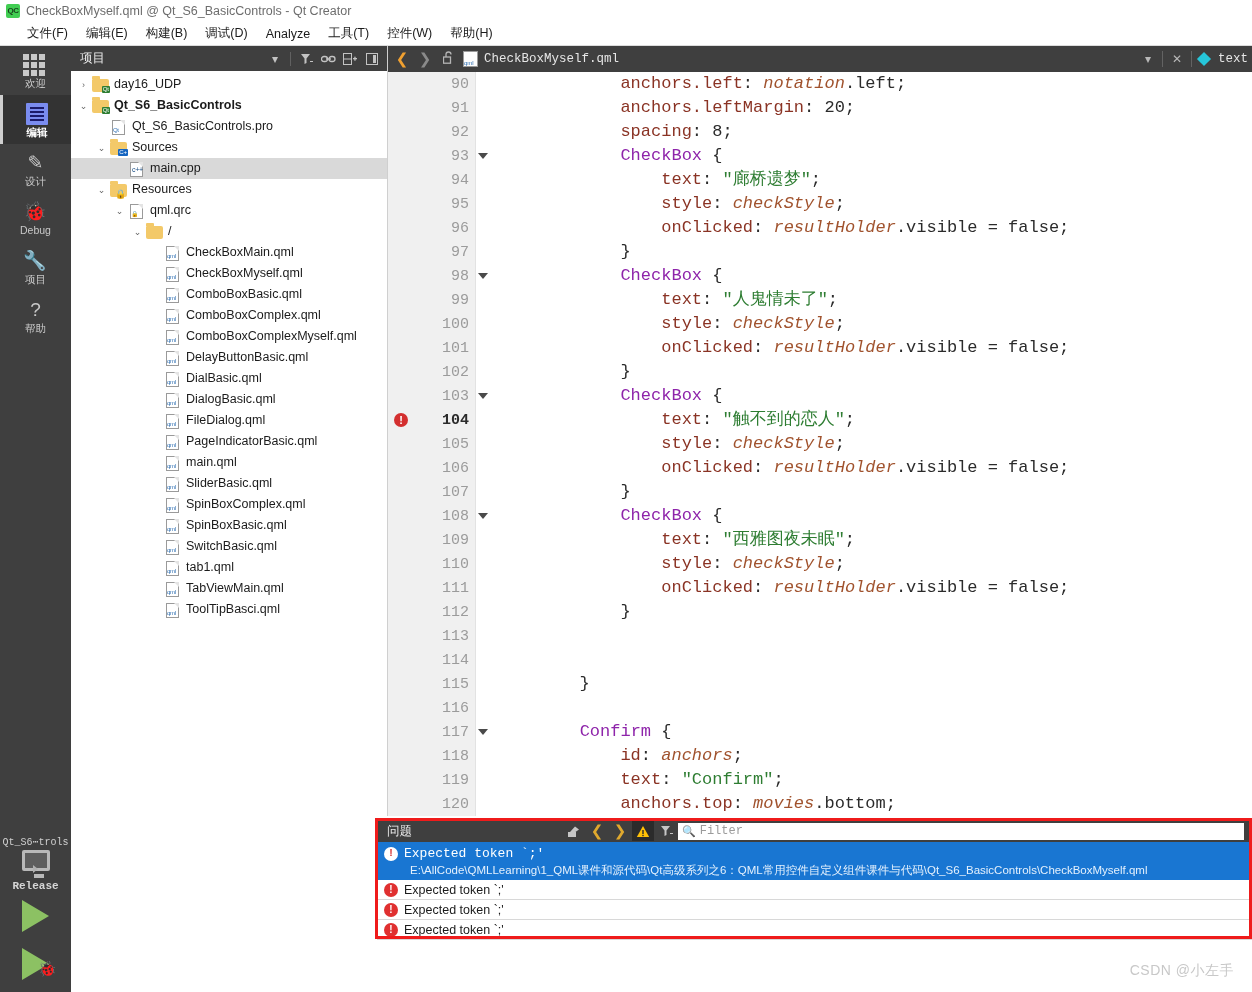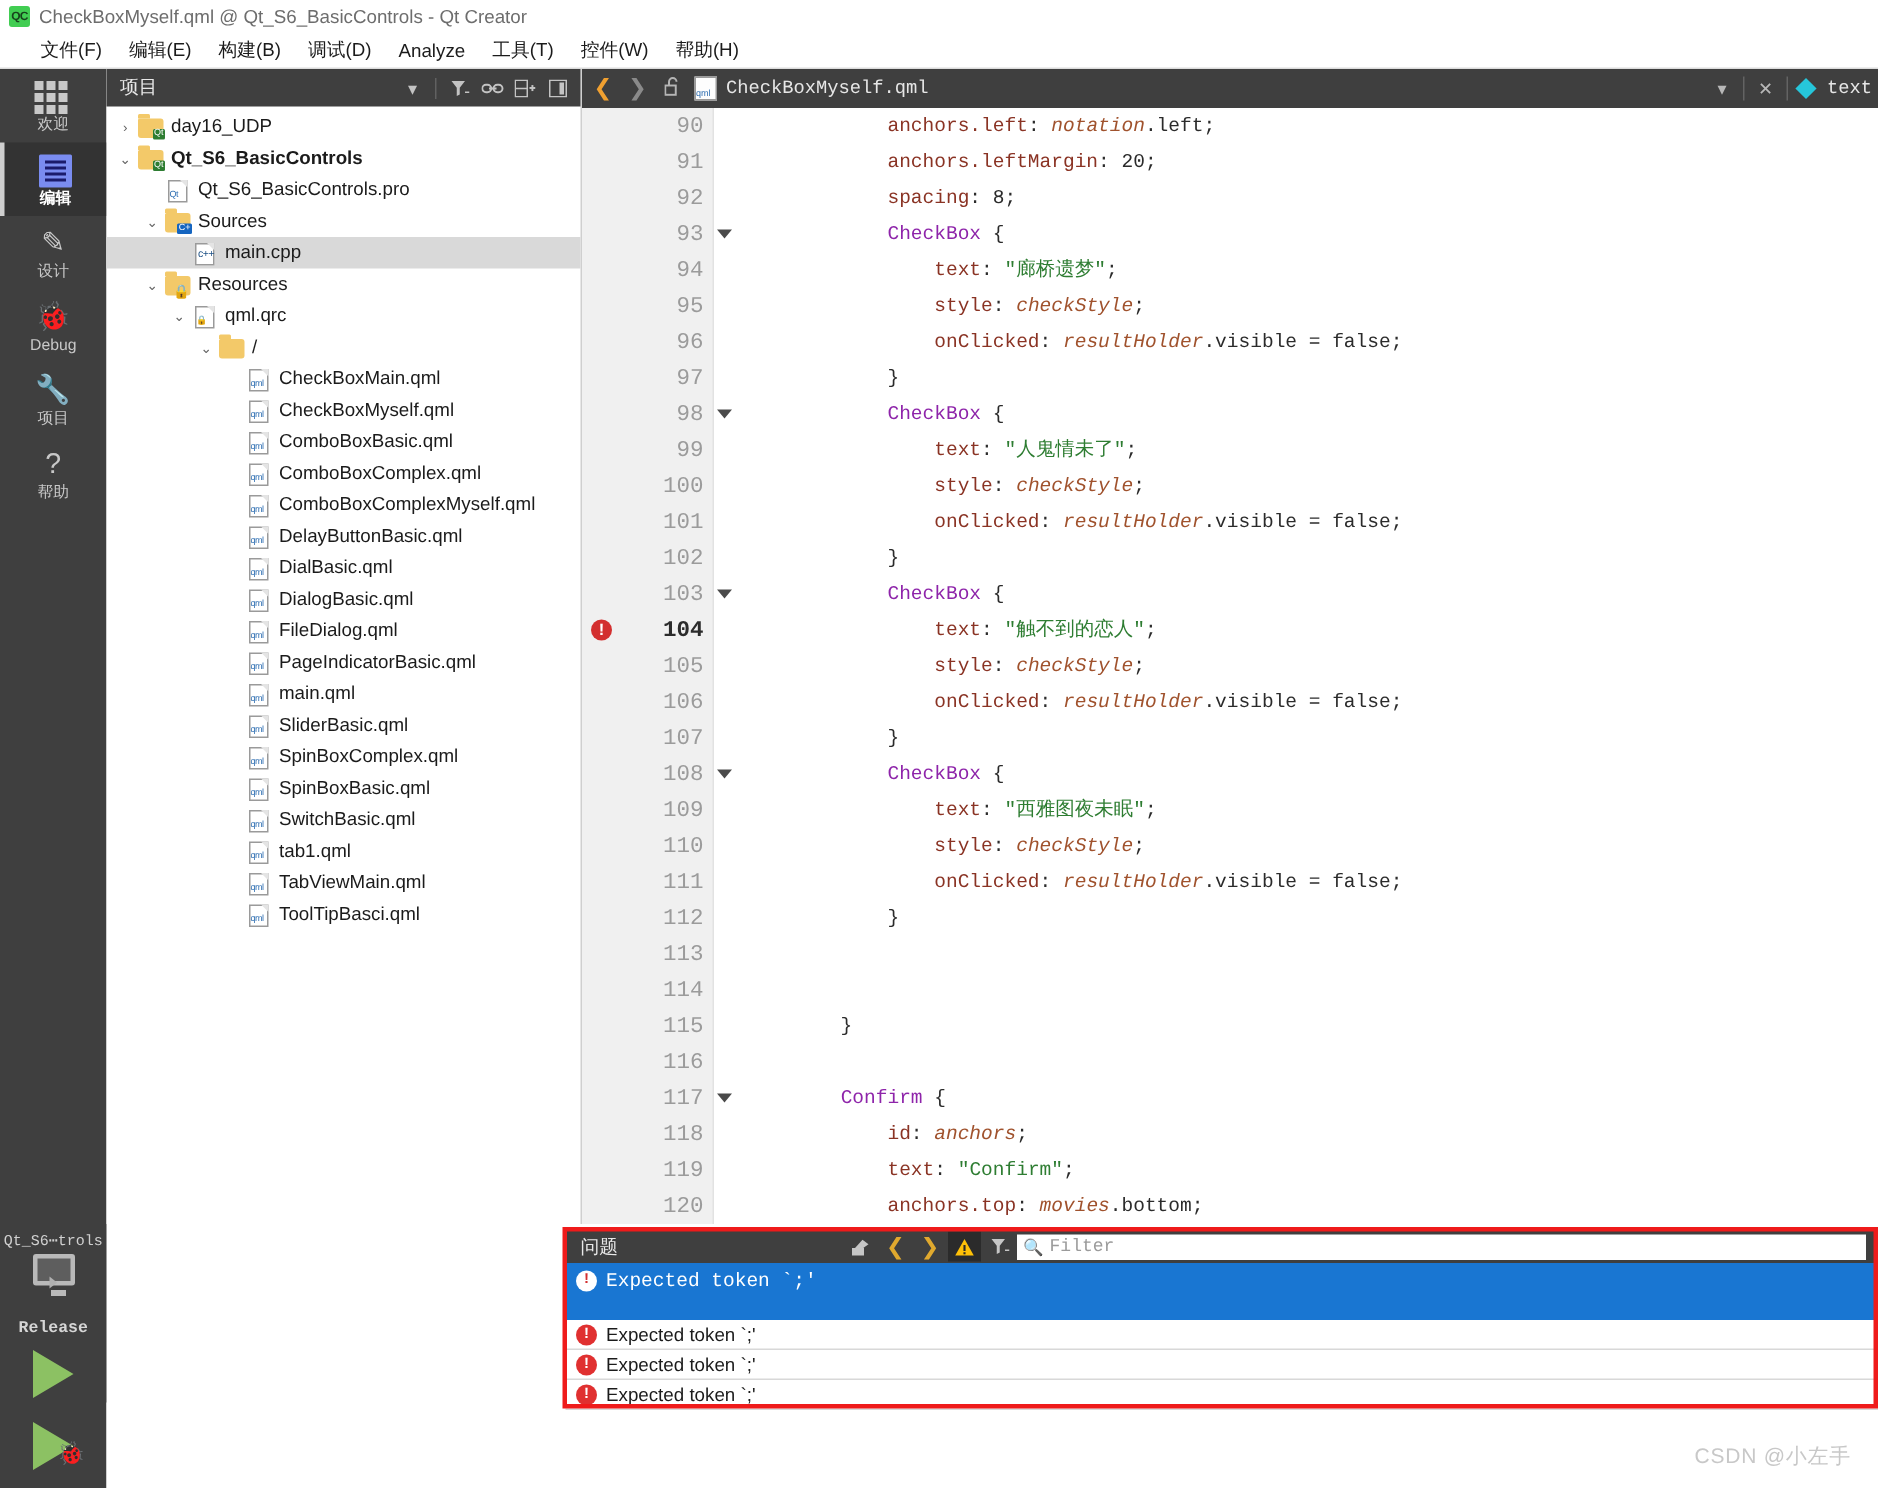--- a/index.html
+++ b/index.html
@@ -64,21 +64,21 @@
     overflow: hidden; }
   .kit-target { display: flex; flex-direction: column; align-items: center; cursor: pointer; }
   .monitor { width: 28px; height: 21px; border: 3px solid #b9b9b9; border-radius: 2px;
     background: #5e5e5e; position: relative; margin-bottom: 5px; }
   .monitor::after { content: ""; position: absolute; left: 9px; top: 21px;
     width: 10px; height: 4px; background: #b9b9b9; }
   .kit-arrow { position: absolute; right: 9px; top: 12px; width: 0; height: 0;
     border-left: 5px solid #b0b0b0; border-top: 4px solid transparent;
     border-bottom: 4px solid transparent; }
   .kit-mode { font-size: 11px; color: #d6d6d6; text-align: center;
-    font-family: "Liberation Mono", monospace; font-weight: bold; margin-top: 18px; }
+    font-family: "Liberation Mono", monospace; font-weight: bold; margin-top: 4px; }
   .run-btn { width: 71px; height: 48px; display: flex; align-items: center;
     justify-content: center; cursor: pointer; position: relative; }
   .tri { width: 0; height: 0; border-left: 27px solid #8cc163;
     border-top: 16px solid transparent; border-bottom: 16px solid transparent; }
   .bug-mini { position: absolute; left: 38px; bottom: 10px; font-size: 15px; color: #cfcfcf; }
 
   
   .projpanel {
     position: absolute; left: 71px; top: 46px; width: 317px; height: 770px;
     background: #ffffff; border-right: 1px solid #cfcfcf;
@@ -150,21 +150,21 @@
     padding-right: 6px; font-family: "Liberation Mono", monospace; font-size: 15px;
     color: #9b9b9b; position: relative; }
   .gline.err { color: #2b2b2b; font-weight: bold; }
   .errdot { position: absolute; left: 6px; top: 5px; width: 14px; height: 14px;
     border-radius: 50%; background: #d32f2f; color: #fff; font-size: 11px;
     font-weight: bold; line-height: 14px; text-align: center; font-family: "Liberation Sans", sans-serif; }
   .fold { position: absolute; right: -13px; top: 9px; width: 0; height: 0;
     border-left: 5px solid transparent; border-right: 5px solid transparent;
     border-top: 6px solid #4a4a4a; }
   .codelines { position: absolute; left: 110px; top: 0; right: 0;
-    font-family: "Liberation Mono", monospace; font-size: 13px; }
+    font-family: "Liberation Mono", monospace; font-size: 17px; }
   .cline { height: 24px; line-height: 24px; white-space: pre; color: #2b2b2b; }
 
   .k-prop { color: #8a3324; }
   .k-type { color: #8e24aa; }
   .k-str  { color: #2e7d32; }
   .k-id   { color: #a0522d; font-style: italic; }
   .k-plain{ color: #2b2b2b; }
 
   
   .issues {
@@ -780,20 +780,21 @@
         <span class="mag">🔍</span>
         <span class="ph">Filter</span>
       </div>
     </div>
     <div id="isslist">
         <div class="issrow selected">
           <div class="selline1">
             <span class="err-ico">!</span>
             <span>Expected token `;'</span>
           </div>
+          <div class="selline2">E:\AllCode\QMLLearning\1_QML课件和源代码\Qt高级系列之6：QML常用控件自定义组件课件与代码\Qt_S6_BasicControls\CheckBoxMyself.qml</div>
         </div>
         <div class="issrow">
           <span class="err-ico">!</span>
           <span>Expected token `;'</span>
         </div>
         <div class="issrow">
           <span class="err-ico">!</span>
           <span>Expected token `;'</span>
         </div>
         <div class="issrow">

